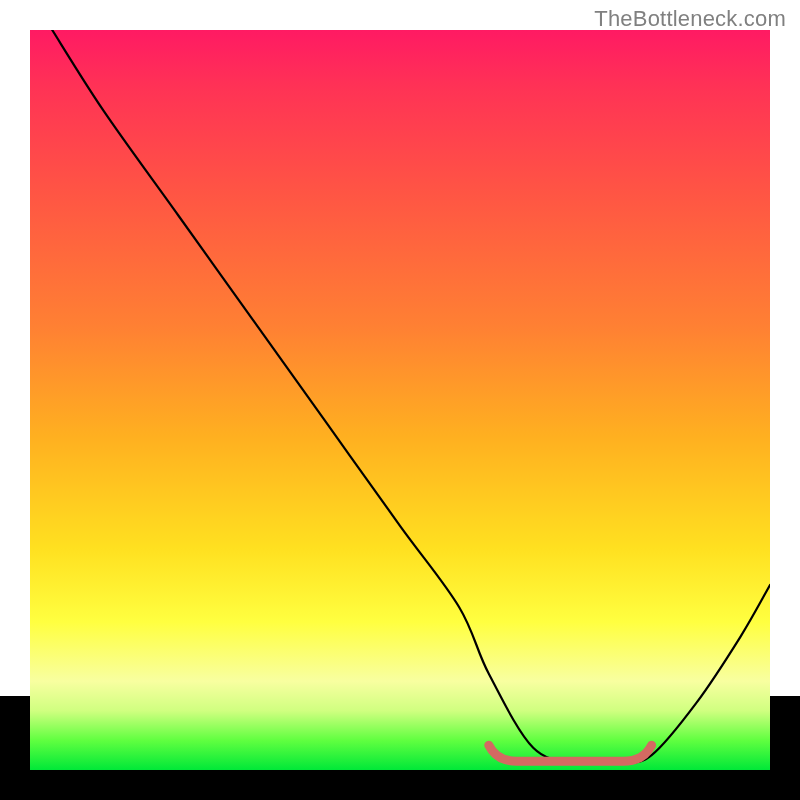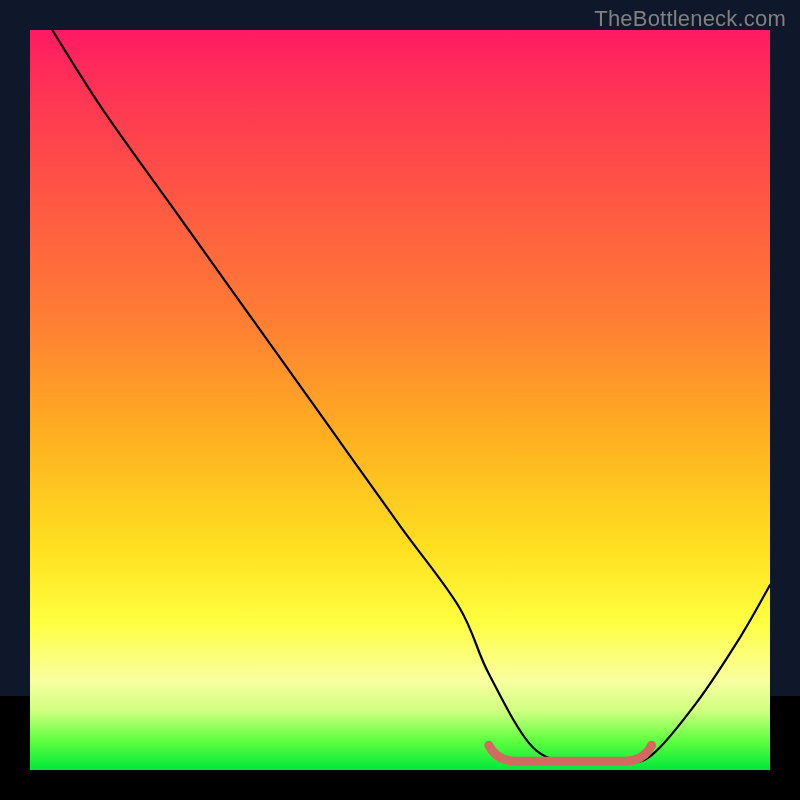--- a/index.html
+++ b/index.html
@@ -8,21 +8,21 @@
     width: 800px;
     height: 800px;
     background: #000;
     overflow: hidden;
     font-family: Arial, Helvetica, sans-serif;
   }
   .stage {
     position: relative;
     width: 800px;
     height: 696px;
-    background: #0f172a;
+    background: #ffffff;
   }
   .watermark {
     position: absolute;
     top: 6px;
     right: 14px;
     color: #808080;
     font-size: 22px;
     font-weight: 500;
     letter-spacing: 0.2px;
     z-index: 10;

